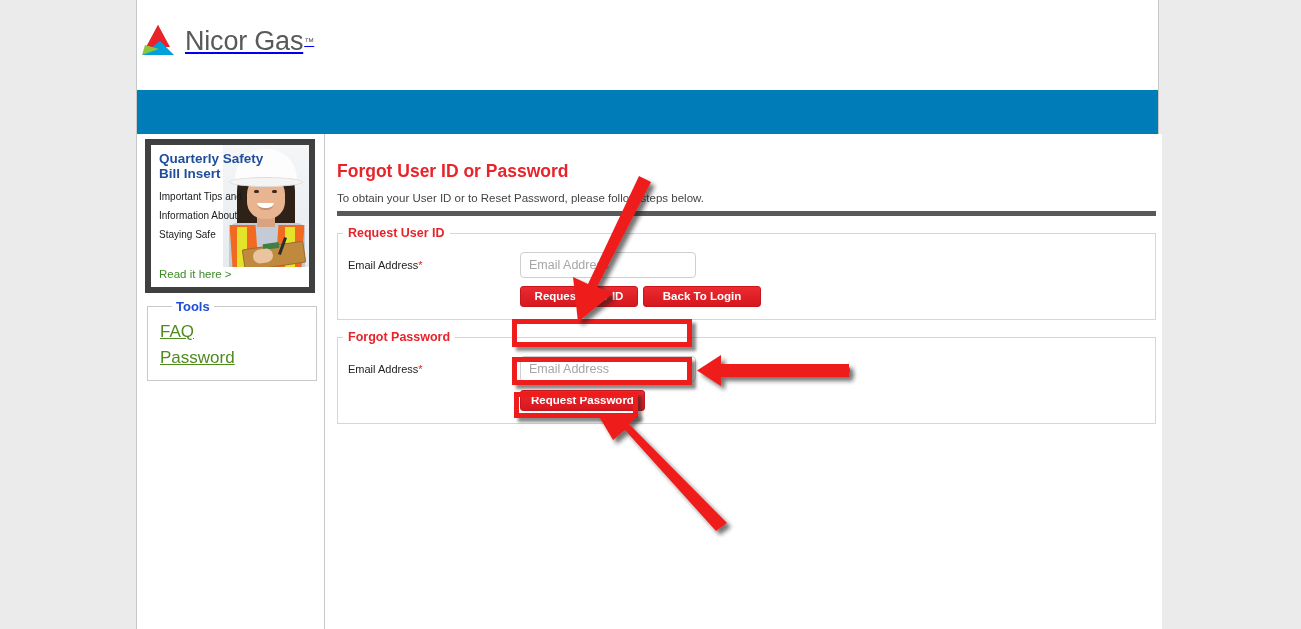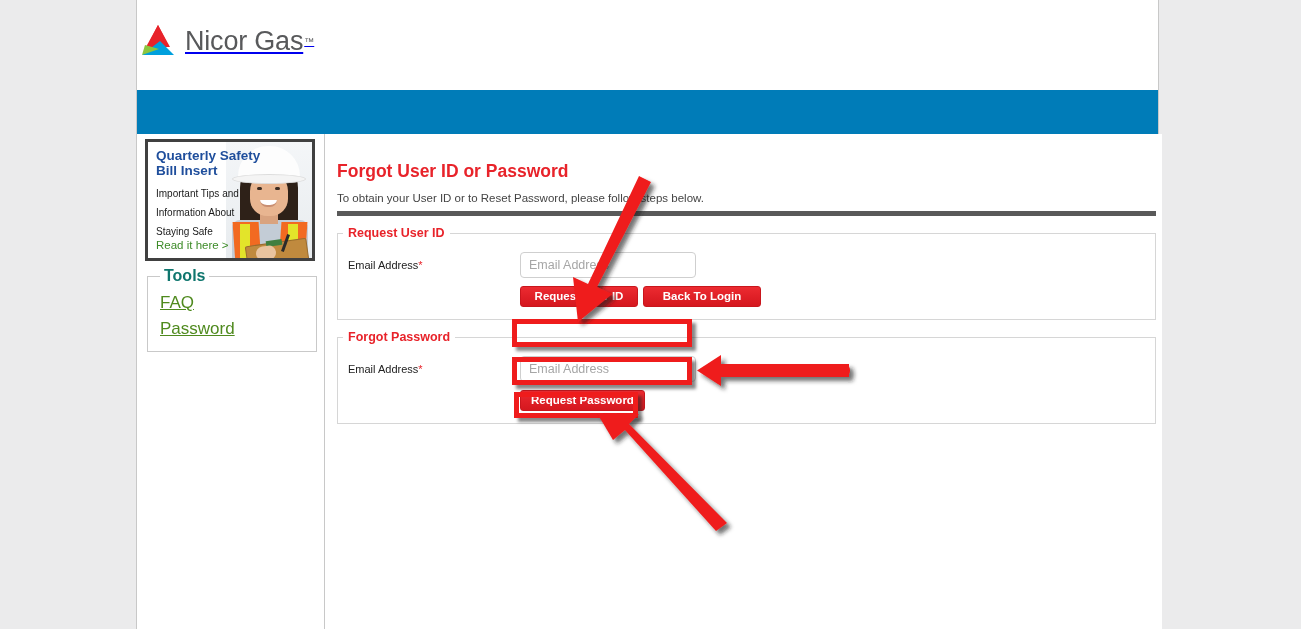--- a/index.html
+++ b/index.html
@@ -88,22 +88,22 @@
   #main-col {
     flex: 1;
     padding: 0 0 0 0;
     background: #fff;
   }
 
   
   #promo {
     position: relative;
     width: 170px;
-    height: 122px;
-    border: 3px solid #404040;
+    height: 154px;
+    border: 6px solid #404040;
     background: #ffffff;
     overflow: hidden;
   }
   .promo-title {
     position: absolute;
     left: 8px; top: 6px;
     font-size: 13.5px;
     font-weight: bold;
     color: #1f4e9c;
     line-height: 15px;
@@ -156,25 +156,25 @@
   .ph-pen      { position:absolute; left:58px; top:92px; width:3px; height:18px; background:#2b2b2b; transform:rotate(20deg); }
 
   
   #tools-box {
     margin-top: 6px;
     width: 170px;
     border: 1px solid #c9c9c9;
     padding: 2px 10px 12px 10px;
   }
   #tools-legend {
-    font-size: 16px;
+    font-size: 13px;
     font-weight: bold;
-    color: #0f766e;
+    color: #1d4ed8;
     padding: 0 4px;
-    margin-left: 2px;
+    margin-left: 14px;
   }
   .tool-link {
     display: block;
     font-size: 17px;
     color: #4f8a1e;
     text-decoration: underline;
     margin: 6px 0 0 2px;
   }
 
   

